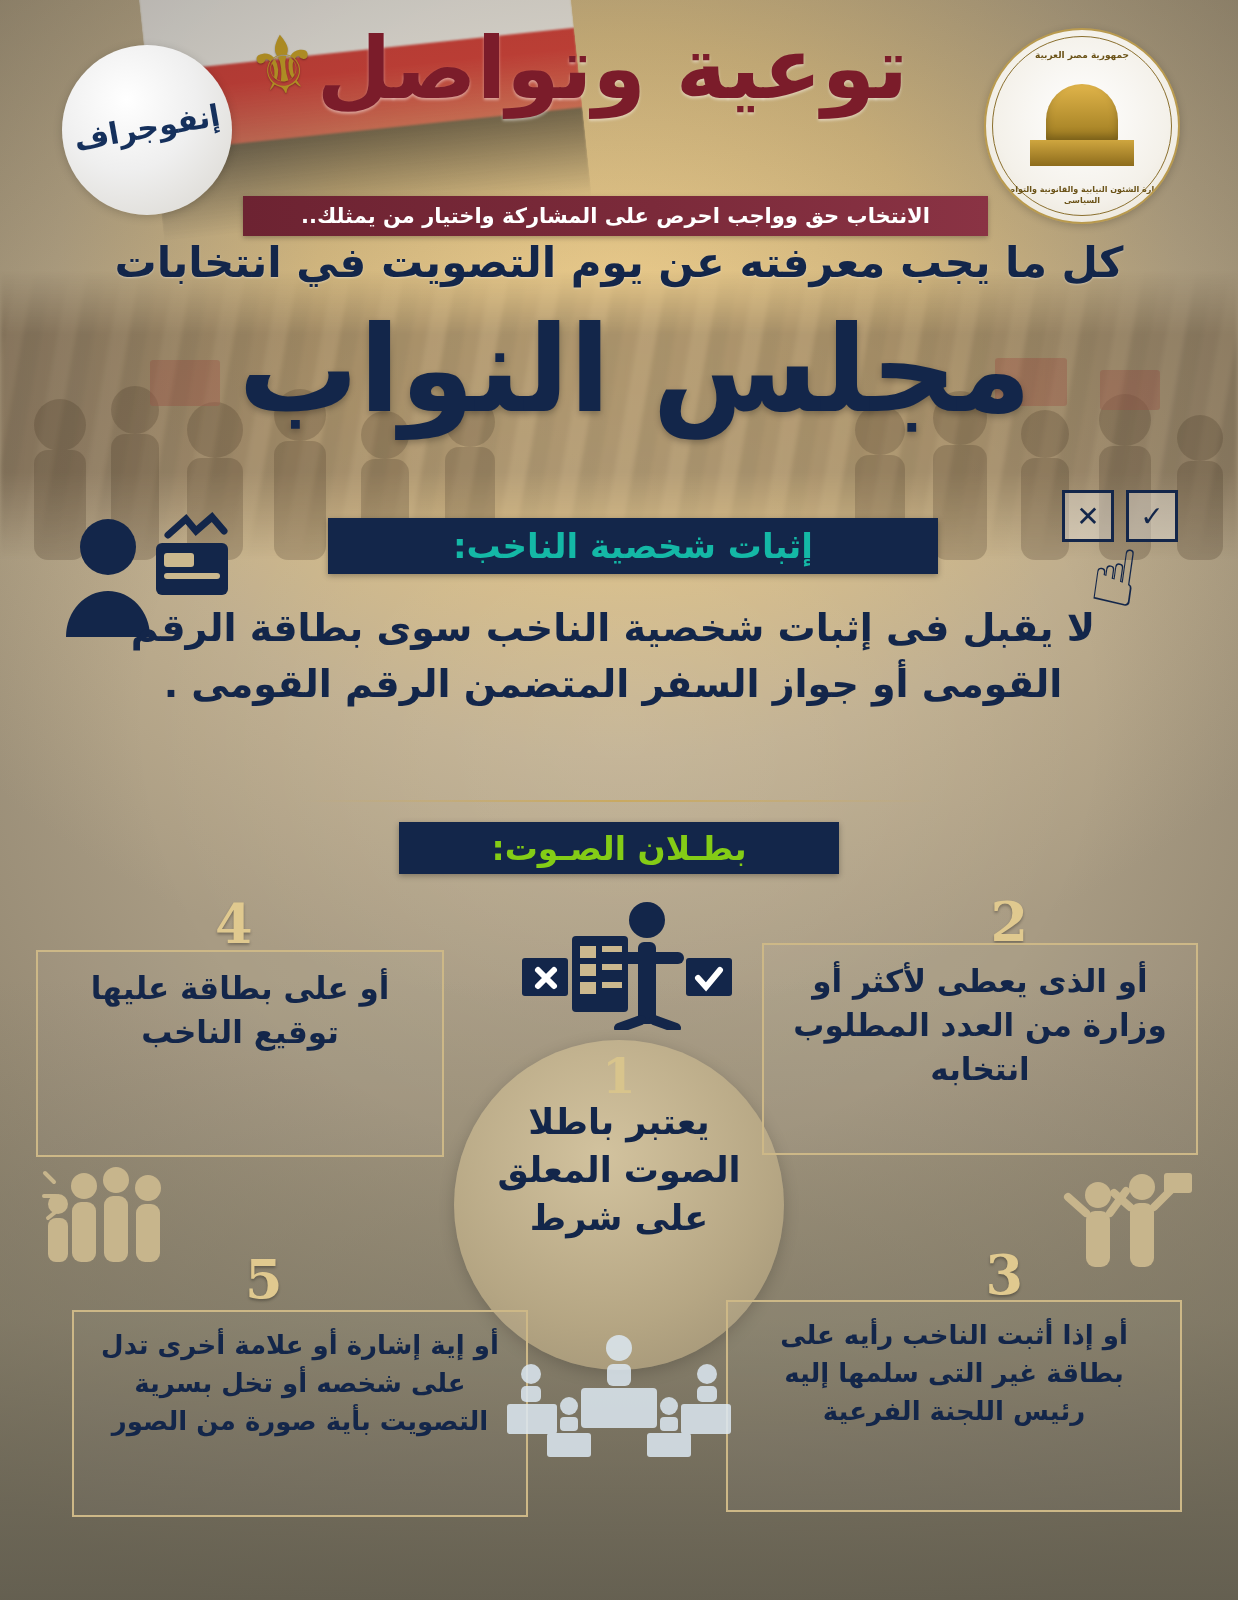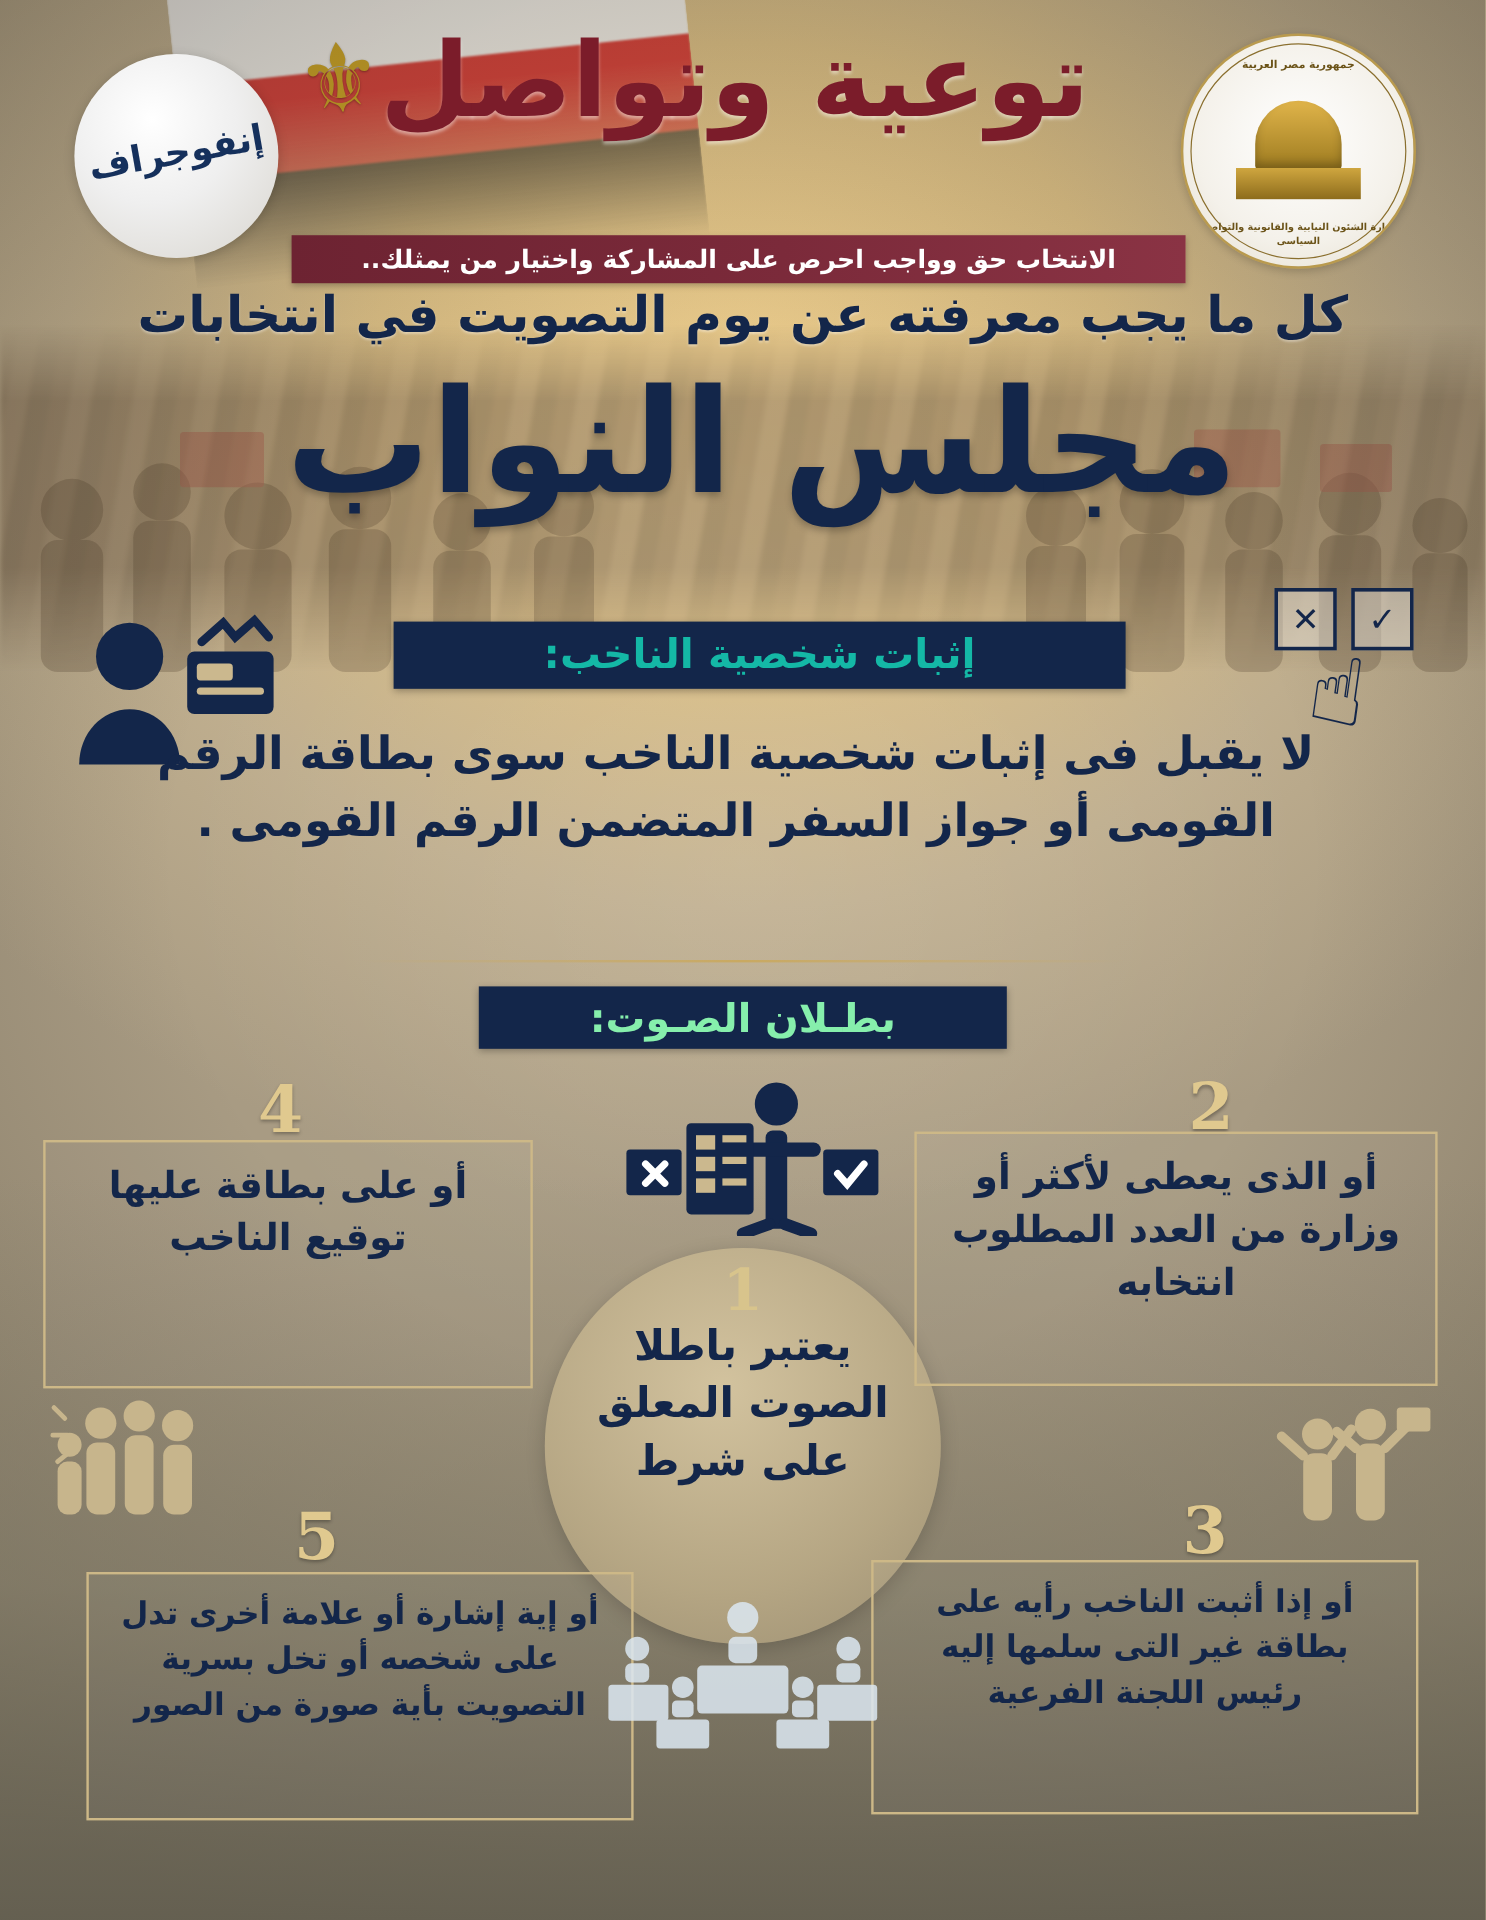--- a/index.html
+++ b/index.html
@@ -147,21 +147,21 @@
     font-size:38px;line-height:56px;font-weight:bold;color:#13264a;direction:rtl;
   }
   .divider{
     position:absolute;left:300px;right:300px;top:800px;height:2px;
     background:linear-gradient(90deg,rgba(200,170,110,0) 0%,#c9a961 50%,rgba(200,170,110,0) 100%);
   }
   
   .sec2-bar{
     position:absolute;left:0;right:0;top:822px;margin:0 auto;width:440px;height:52px;
     background:#13264a;display:flex;align-items:center;justify-content:center;
-    color:#86efac;font-size:33px;font-weight:bold;direction:rtl;
+    color:#84cc16;font-size:33px;font-weight:bold;direction:rtl;
     box-shadow:0 2px 6px rgba(0,0,0,.3);
   }
   .center-circle{
     position:absolute;left:50%;top:1040px;transform:translateX(-50%);
     width:330px;height:330px;border-radius:50%;
     background:radial-gradient(circle at 45% 35%, rgba(213,197,160,.95) 0%, rgba(186,170,134,.9) 60%, rgba(160,146,116,.85) 100%);
     box-shadow:0 4px 16px rgba(0,0,0,.18);
   }
   .center-num{
     position:absolute;left:50%;top:1048px;transform:translateX(-50%);

